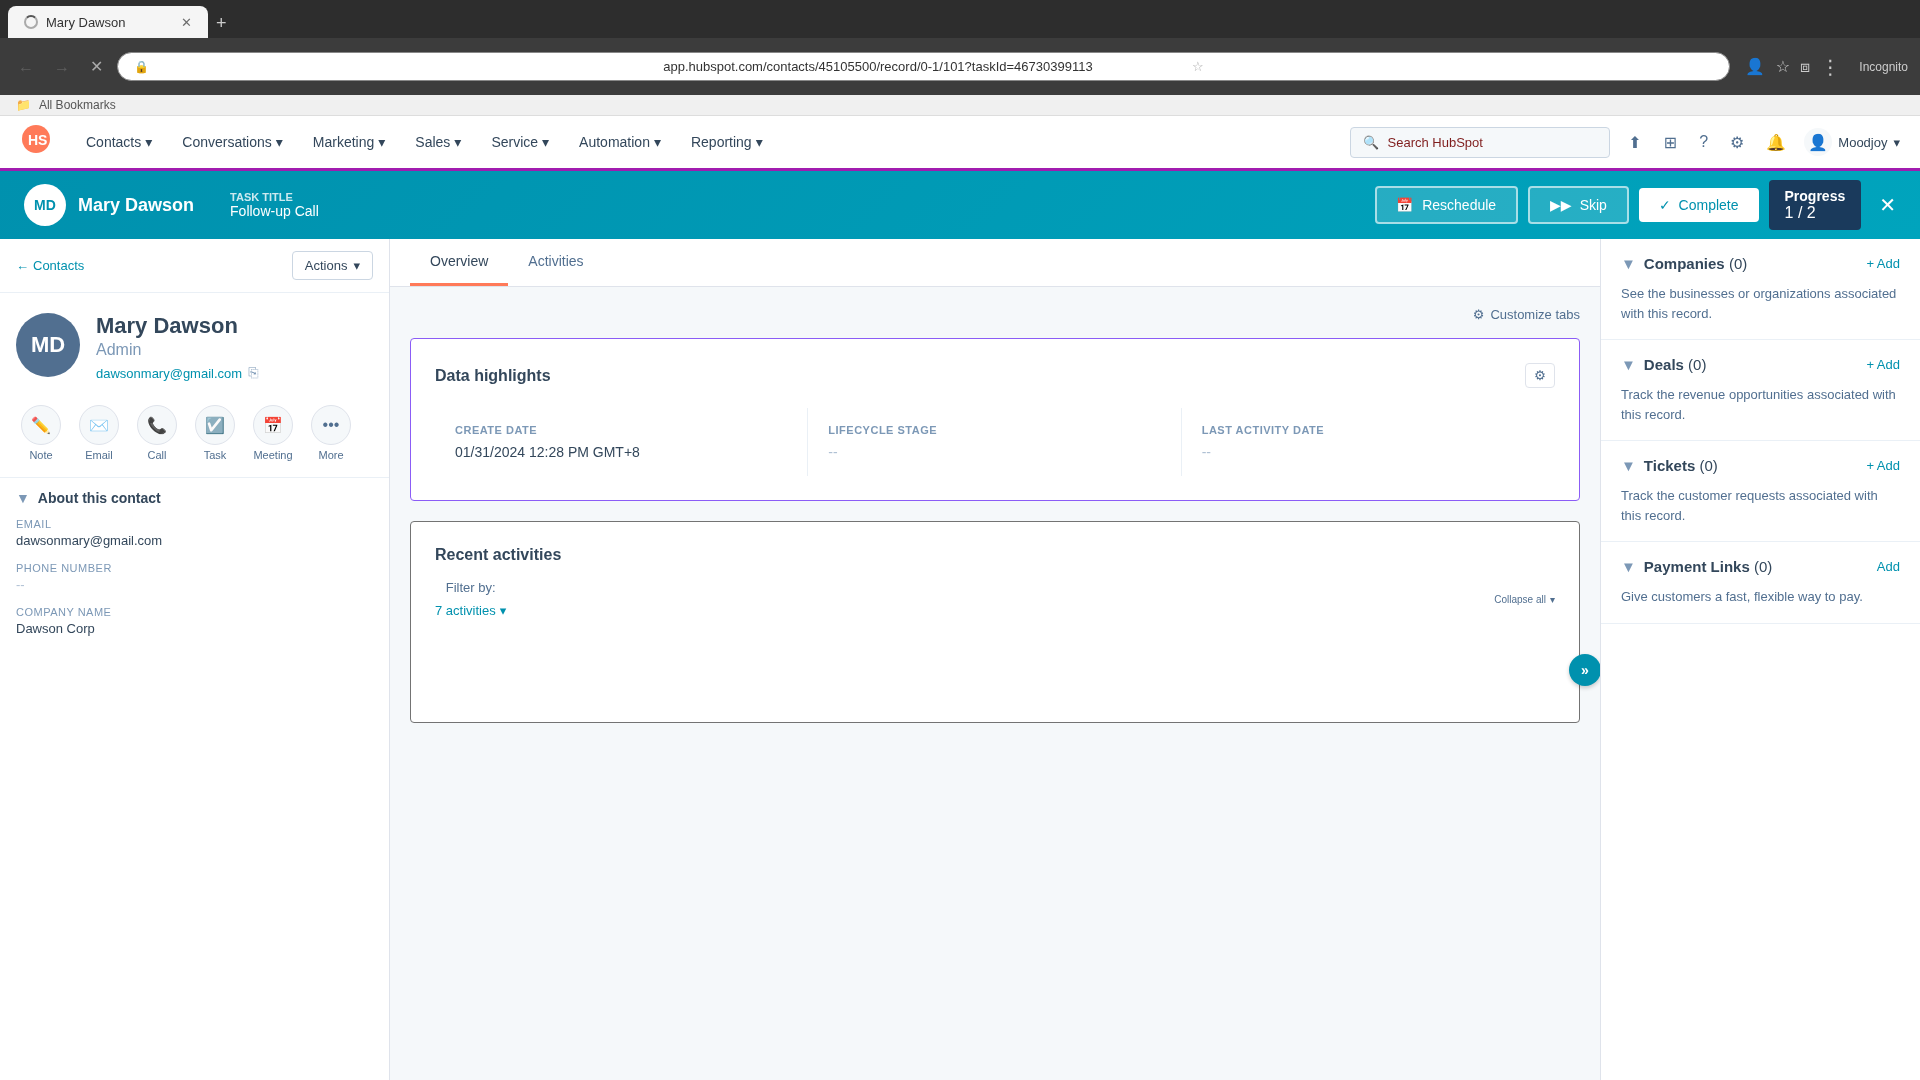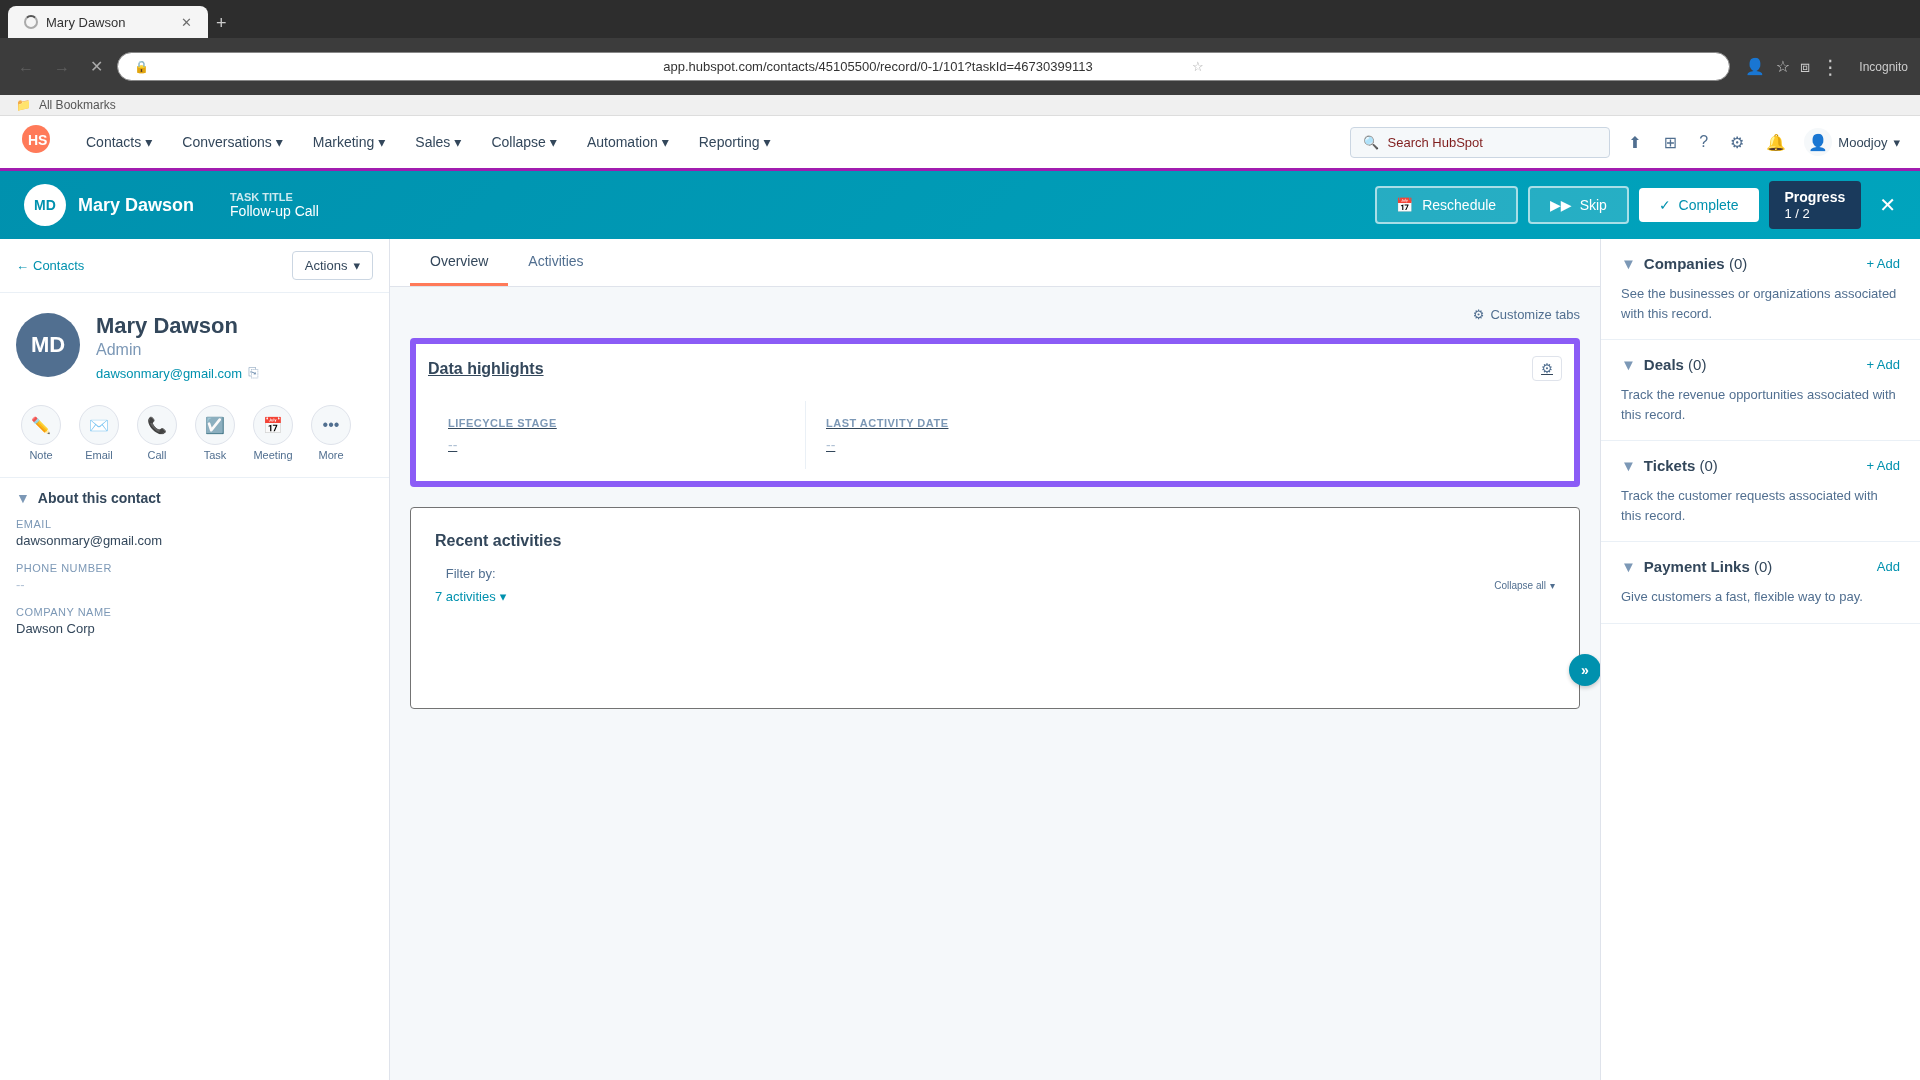--- a/index.html
+++ b/index.html
@@ -67,21 +67,21 @@
     .contact-field-value { font-size: 13px; color: #33475b; }
 
     
     .center-panel { flex: 1; background: #f5f8fa; display: flex; flex-direction: column; overflow: hidden; }
     .panel-tabs { background: #fff; padding: 0 20px; display: flex; gap: 0; border-bottom: 1px solid #dfe3eb; align-items: center; }
     .panel-tab { padding: 14px 20px; font-size: 14px; color: #516f90; cursor: pointer; border-bottom: 3px solid transparent; }
     .panel-tab.active { color: #33475b; border-bottom-color: #ff7a59; font-weight: 500; }
     .panel-content { flex: 1; overflow-y: auto; padding: 20px; }
     .customize-tabs { display: flex; justify-content: flex-end; margin-bottom: 16px; }
     .customize-btn { background: none; border: none; color: #516f90; font-size: 13px; cursor: pointer; display: flex; align-items: center; gap: 6px; }
-    .data-highlights-card { background: #fff; border: 6px solid #8b5cf6; border-radius: 4px; padding: 12px; margin-bottom: 20px; text-decoration: underline; }
+    .data-highlights-card { background: #fff; border: 1px solid #8b5cf6; border-radius: 4px; padding: 24px; margin-bottom: 20px; }
     .data-highlights-title { font-size: 16px; font-weight: 600; color: #33475b; margin-bottom: 20px; display: flex; align-items: center; justify-content: space-between; }
     .data-grid { display: grid; grid-template-columns: 1fr 1fr 1fr; gap: 0; }
     .data-cell { padding: 16px 20px; border-right: 1px solid #eaf0f6; }
     .data-cell:last-child { border-right: none; }
     .data-cell-label { font-size: 11px; font-weight: 600; color: #7c98b6; text-transform: uppercase; letter-spacing: 0.5px; margin-bottom: 8px; }
     .data-cell-value { font-size: 14px; color: #33475b; }
     .data-cell-value.empty { color: #b0c1d4; }
     .recent-activities-card { background: #fff; border: 1px solid #737373; border-radius: 4px; padding: 24px; }
     .recent-activities-title { font-size: 16px; font-weight: 600; color: #33475b; margin-bottom: 16px; }
     .filter-row { display: flex; align-items: center; justify-content: space-between; }
@@ -163,21 +163,21 @@
         </div>
       <div class="hs-nav-item">
           <span>Marketing</span> 
           <span>▾</span>
         </div>
       <div class="hs-nav-item">
           <span>Sales</span> 
           <span>▾</span>
         </div>
       <div class="hs-nav-item">
-          <span>Collapse</span> 
+          <span>Service</span> 
           <span>▾</span>
         </div>
       <div class="hs-nav-item">
           <span>Automation</span> 
           <span>▾</span>
         </div>
       <div class="hs-nav-item">
           <span>Reporting</span> 
           <span>▾</span>
         </div>
@@ -219,21 +219,21 @@
       <button class="task-btn">
         <span>▶▶</span>
         <span>Skip</span>
       </button>
       <button class="task-btn task-btn-complete">
         <span>✓</span>
         <span>Complete</span>
       </button>
       <div class="task-progress">
         <span>Progress</span><br>
-        <span style="font-size:13px;font-weight:400;">1 / 2</span>
+        <span style="font-size:16px;font-weight:400;">1 / 2</span>
       </div>
       <button class="task-close">✕</button>
     </div>
   </div>
 
   <div class="main-content">
 
     <div class="left-sidebar">
       <div class="sidebar-top">
         <div class="back-link">
@@ -328,20 +328,24 @@
           </div>
 
           <div class="data-highlights-card">
             <div class="data-highlights-title">
               <span>Data highlights</span>
               <button style="background:none;border:1px solid #dfe3eb;border-radius:4px;padding:4px 8px;cursor:pointer;color:#516f90;">
                 <span>⚙</span>
               </button>
             </div>
             <div class="data-grid">
+              <div class="data-cell">
+                <div class="data-cell-label">CREATE DATE</div>
+                <div class="data-cell-value">01/31/2024 12:28 PM GMT+8</div>
+              </div>
               <div class="data-cell">
                 <div class="data-cell-label">LIFECYCLE STAGE</div>
                 <div class="data-cell-value empty">--</div>
               </div>
               <div class="data-cell">
                 <div class="data-cell-label">LAST ACTIVITY DATE</div>
                 <div class="data-cell-value empty">--</div>
               </div>
             </div>
           </div>

